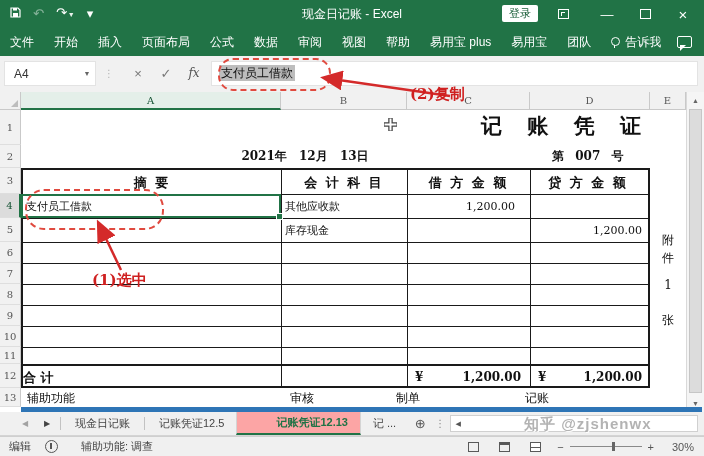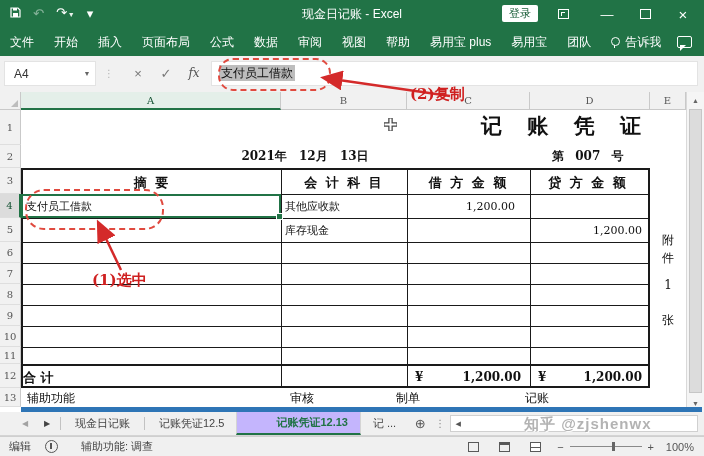--- a/index.html
+++ b/index.html
@@ -71,21 +71,21 @@
   
   .vscroll{left:686px;top:92px;width:18px;height:320px;background:#f5f5f5;border-left:1px solid #d9d9d9;box-sizing:border-box;}
   .varrow{left:0;width:17px;height:15px;text-align:center;font-size:7px;color:#666;line-height:15px;}
   .vthumb{left:2px;top:17px;width:13px;height:284px;background:#dcdcdc;border:1px solid #c6c6c6;box-sizing:border-box;}
   
   .sheetbar{left:0;top:412px;width:704px;height:24px;background:#f0f0f0;border-bottom:1px solid #d4d4d4;box-sizing:border-box;
             display:flex;align-items:stretch;font-size:11px;color:#444;}
   .snav{width:22px;display:flex;align-items:center;justify-content:center;font-size:8px;color:#444;}
   .tabsep{width:1px;background:#c2c2c2;margin:5px 2px;}
   .stab{padding:0 12px;display:flex;align-items:center;white-space:nowrap;}
-  .stab.active{background:#c4b5fd;color:#217346;font-weight:bold;border-bottom:2px solid #217346;border-left:1px solid #d4d4d4;border-right:1px solid #d4d4d4;box-sizing:border-box;padding-left:39px;}
+  .stab.active{background:#fca5a5;color:#217346;font-weight:bold;border-bottom:2px solid #217346;border-left:1px solid #d4d4d4;border-right:1px solid #d4d4d4;box-sizing:border-box;padding-left:39px;}
   .newsheet{width:24px;display:flex;align-items:center;justify-content:center;font-size:13px;color:#555;}
   .smore{width:16px;display:flex;align-items:center;justify-content:center;font-size:10px;color:#888;}
   .hscroll{flex:1;margin:3px 6px 3px 2px;background:#fff;border:1px solid #d0d0d0;display:flex;align-items:center;}
   .hsarrow{width:14px;text-align:center;font-size:7px;color:#555;}
   .hsthumb{flex:1;height:12px;background:#fff;}
   
   .statusbar{left:0;top:436px;width:704px;height:20px;background:#f0f0f0;border-top:1px solid #cfcfcf;box-sizing:border-box;
              display:flex;align-items:center;font-size:11px;color:#444;}
   .smode{margin-left:9px;}
   .a11y{margin-left:14px;width:11px;height:11px;border:1px solid #555;border-radius:50%;position:relative;}
@@ -277,21 +277,21 @@
       <span class="vicon"></span>
       <span class="vicon layout"></span>
       <span class="vicon pbreak"></span>
     </span>
     <span class="zoomctl">
       <span>−</span>
       <span class="ztrack">
           <span class="zthumb"></span>
         </span>
       <span>+</span>
-      <span class="zpct">100%</span>
+      <span class="zpct">30%</span>
     </span>
   </div>
 
   <div class="abs redoval oval1"></div>
   <div class="abs redoval oval2"></div>
   <svg class="abs annsvg" width="704" height="456" viewBox="0 0 704 456">
     <defs>
       <marker id="arrhead" markerWidth="9" markerHeight="8" refX="7" refY="4" orient="auto">
         <path d="M0,0 L9,4 L0,8 z" fill="#d42a2a"></path>
       </marker>

